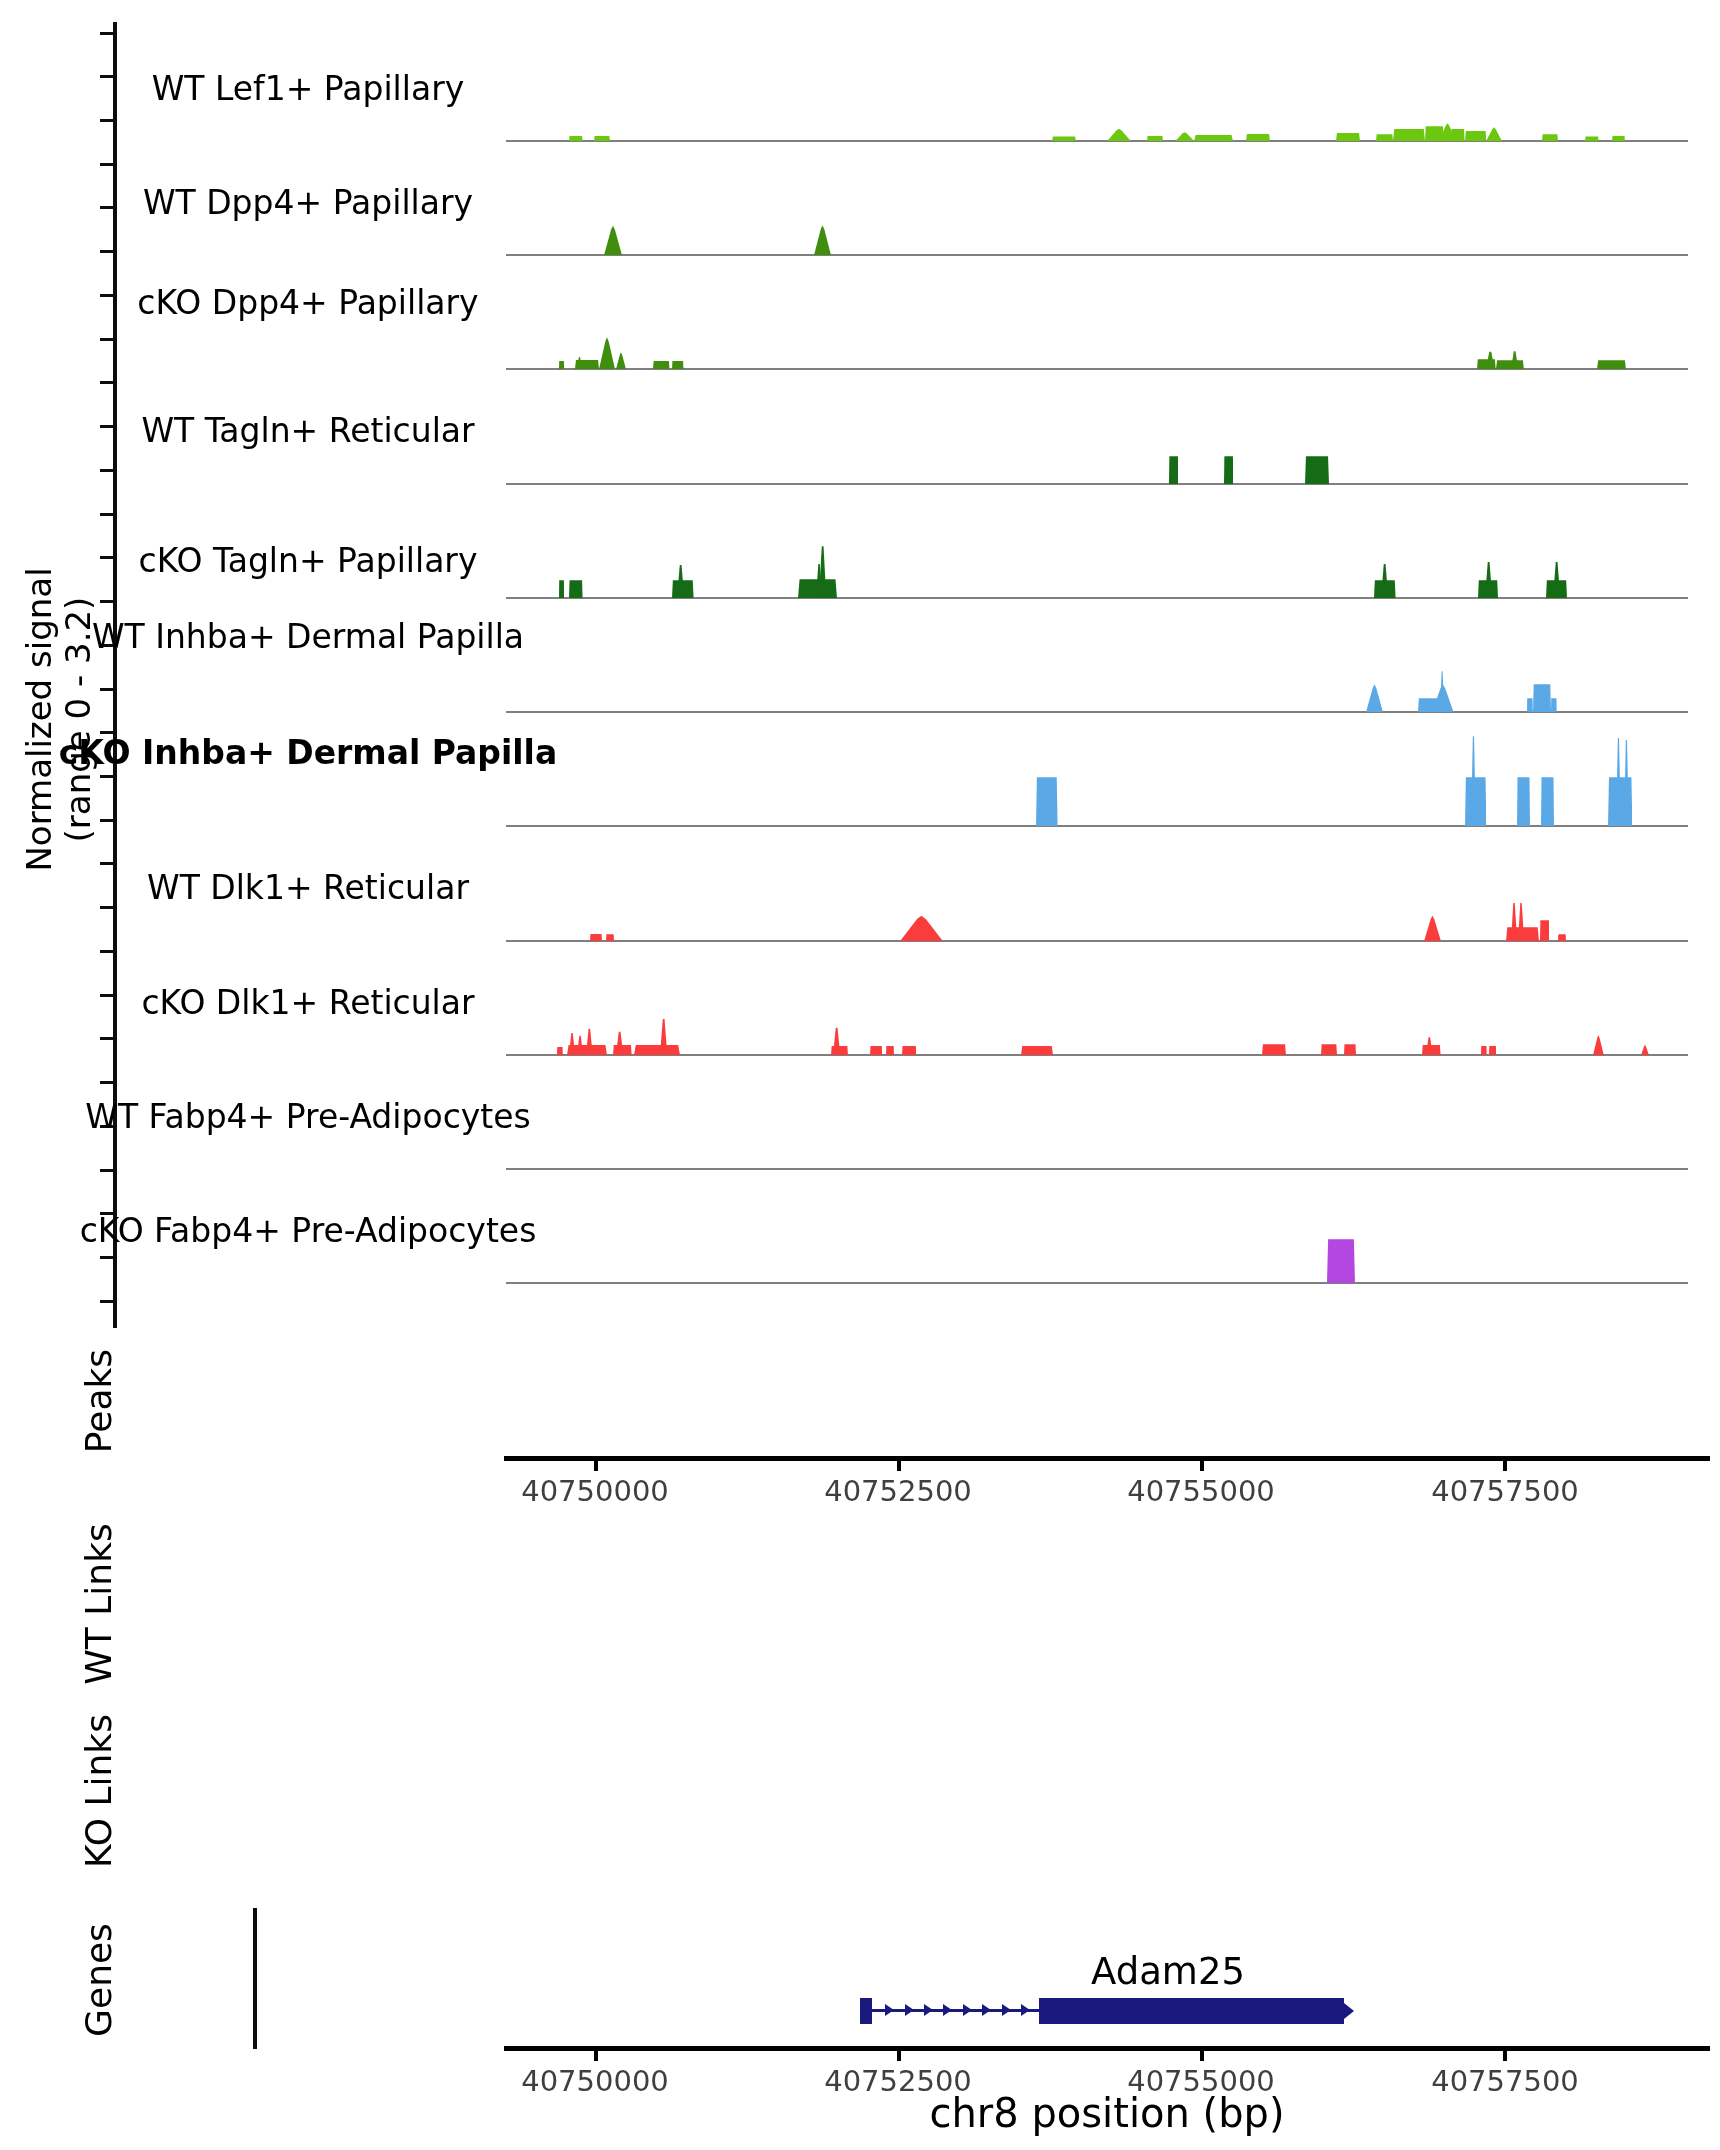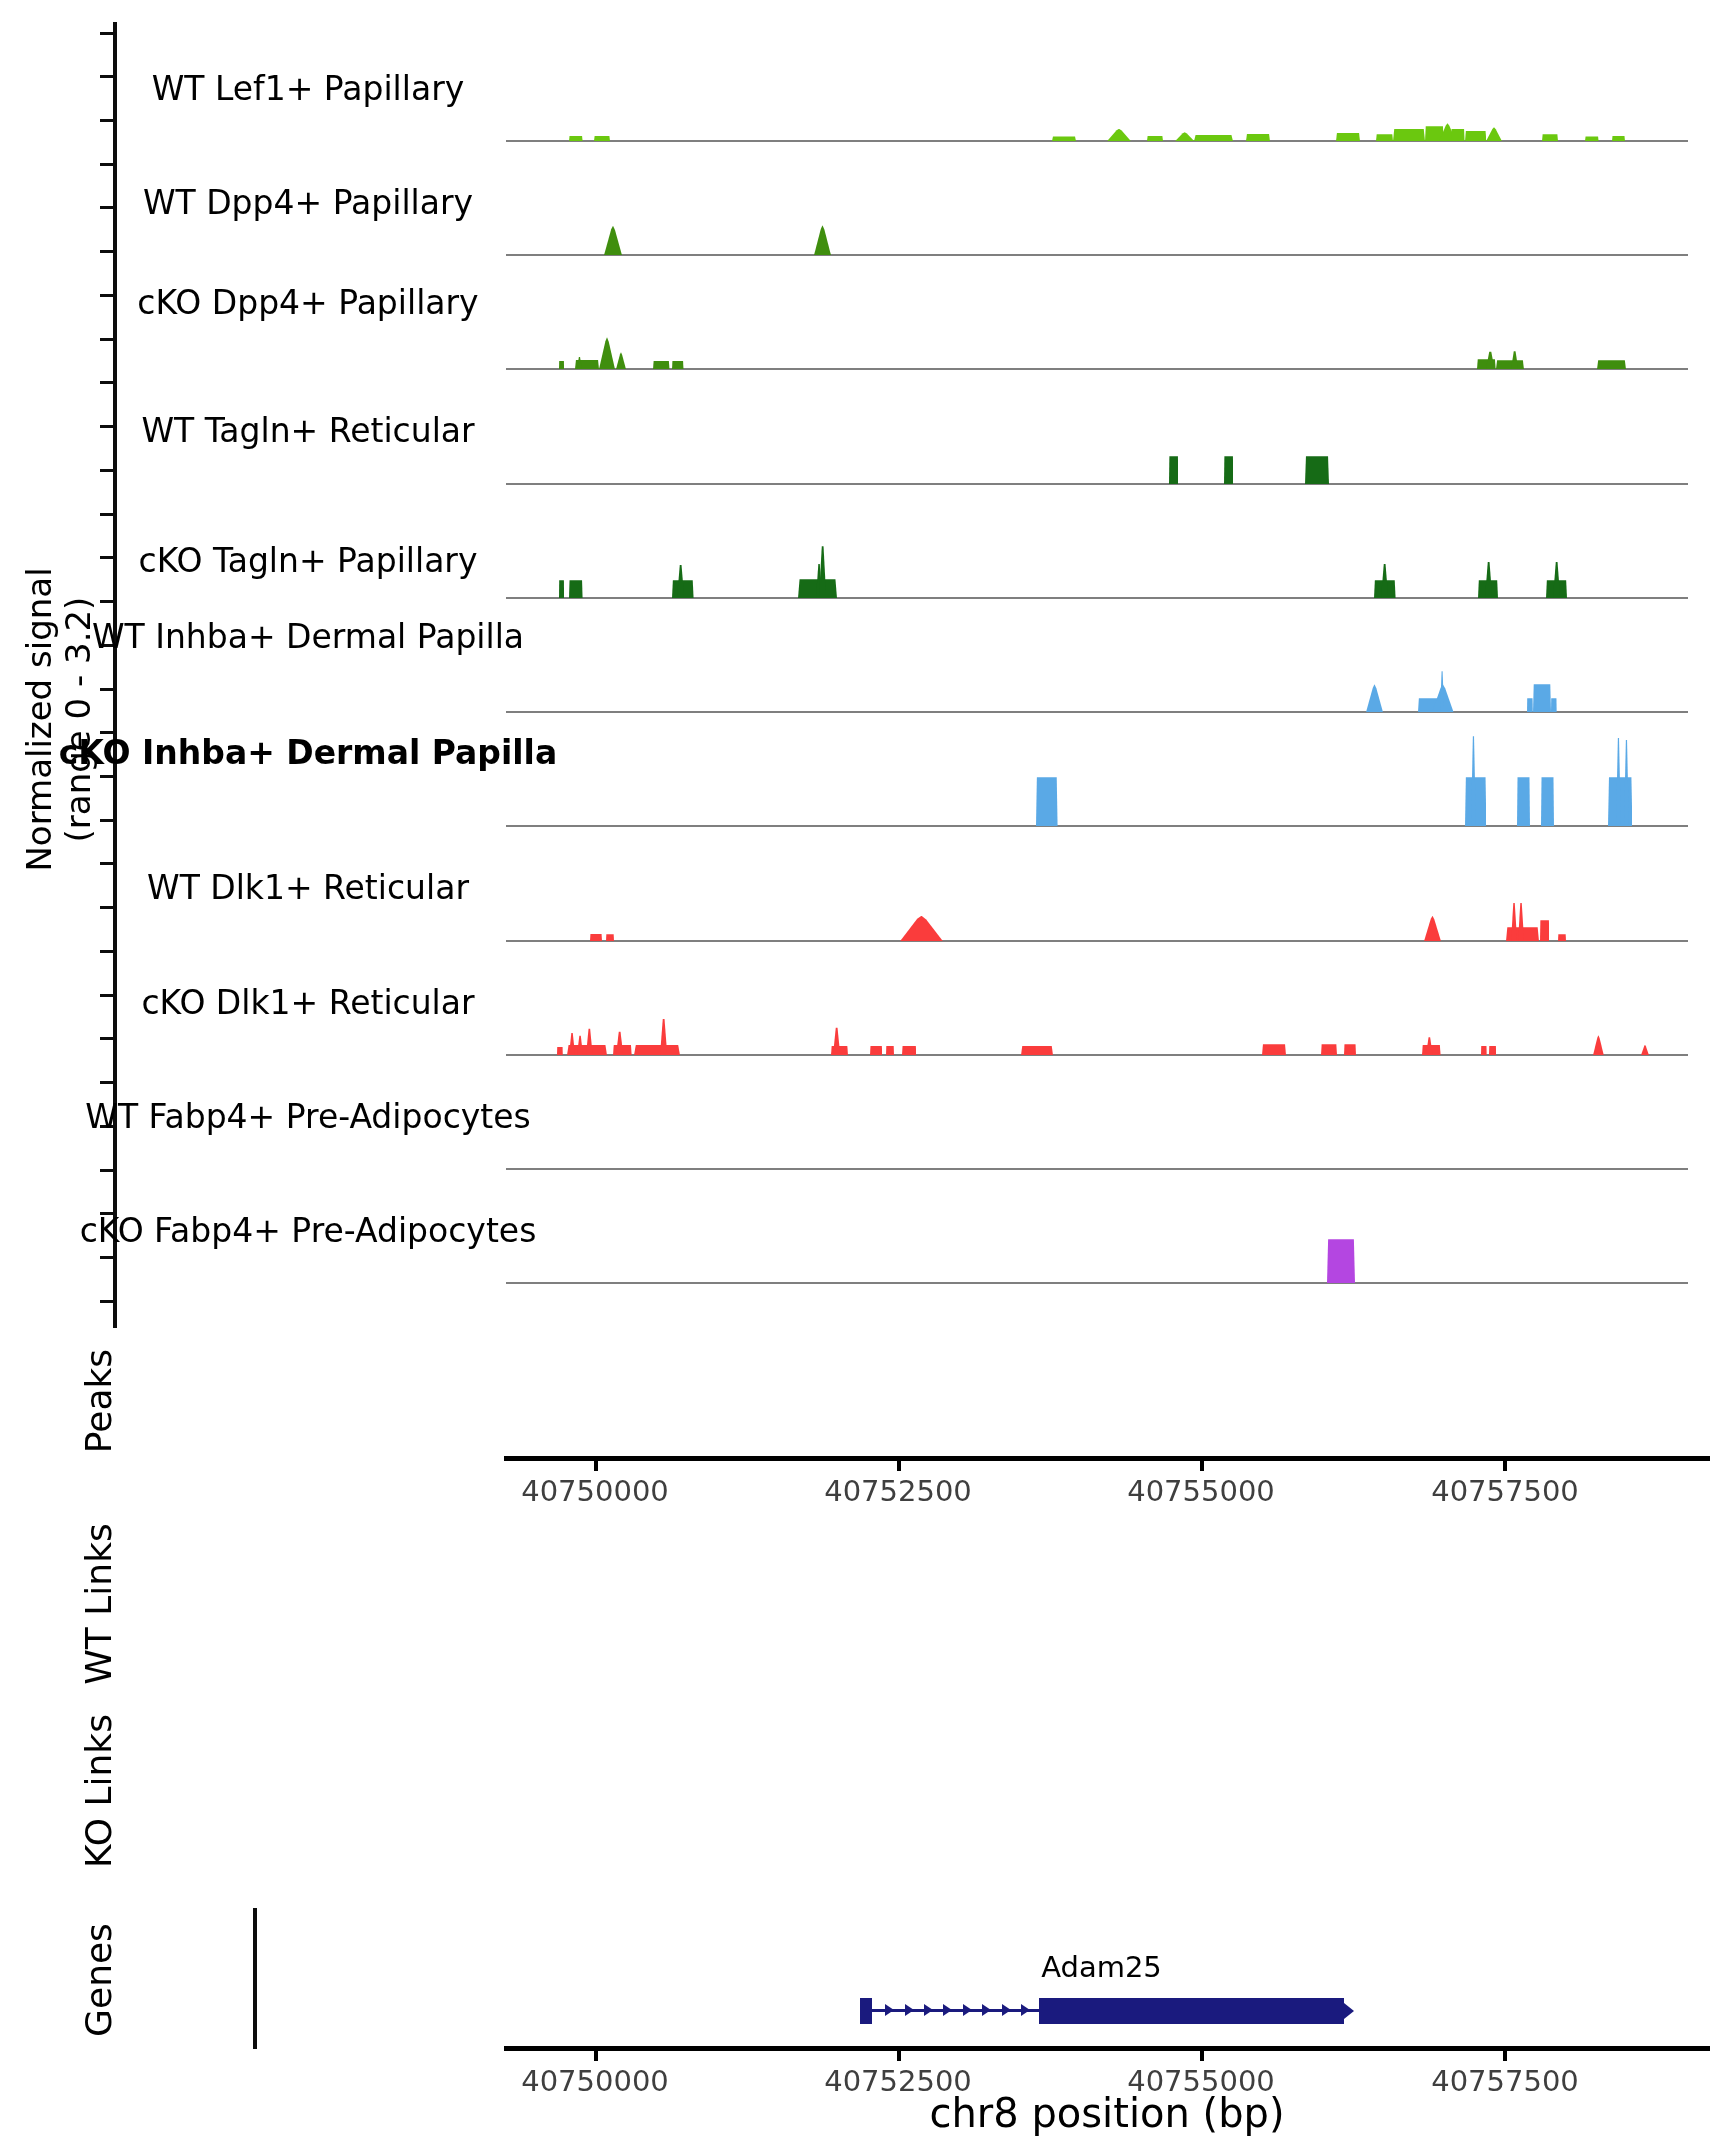--- a/index.html
+++ b/index.html
@@ -43,22 +43,22 @@
     position:absolute;top:2004px;width:0;height:0;
     border-top:6.5px solid transparent;border-bottom:6.5px solid transparent;
     border-left:9.3px solid #1a1a7e;
   }
   .gene-tip{
     position:absolute;top:2003px;width:0;height:0;
     border-top:8px solid transparent;border-bottom:8px solid transparent;
     border-left:10.8px solid #1a1a7e;
   }
   .gene-name{
-    position:absolute;top:1950px;width:287px;text-align:center;
-    font-size:29px;color:#000;
+    position:absolute;top:1950px;width:287px;text-align:right;
+    font-size:37px;color:#000;
   }
   .clip-b{clip-path:polygon(0% 100%,4% 0%,96% 0%,100% 100%);}
   .clip-t{clip-path:polygon(0% 100%,40% 12%,50% 0%,61% 14%,100% 100%);}
   .clip-s{clip-path:polygon(0% 100%,38% 2%,62% 2%,100% 100%);}
 </style>
 </head>
 <body>
 
 <div class="yaxis-line"></div>
 <div id="yticks">

